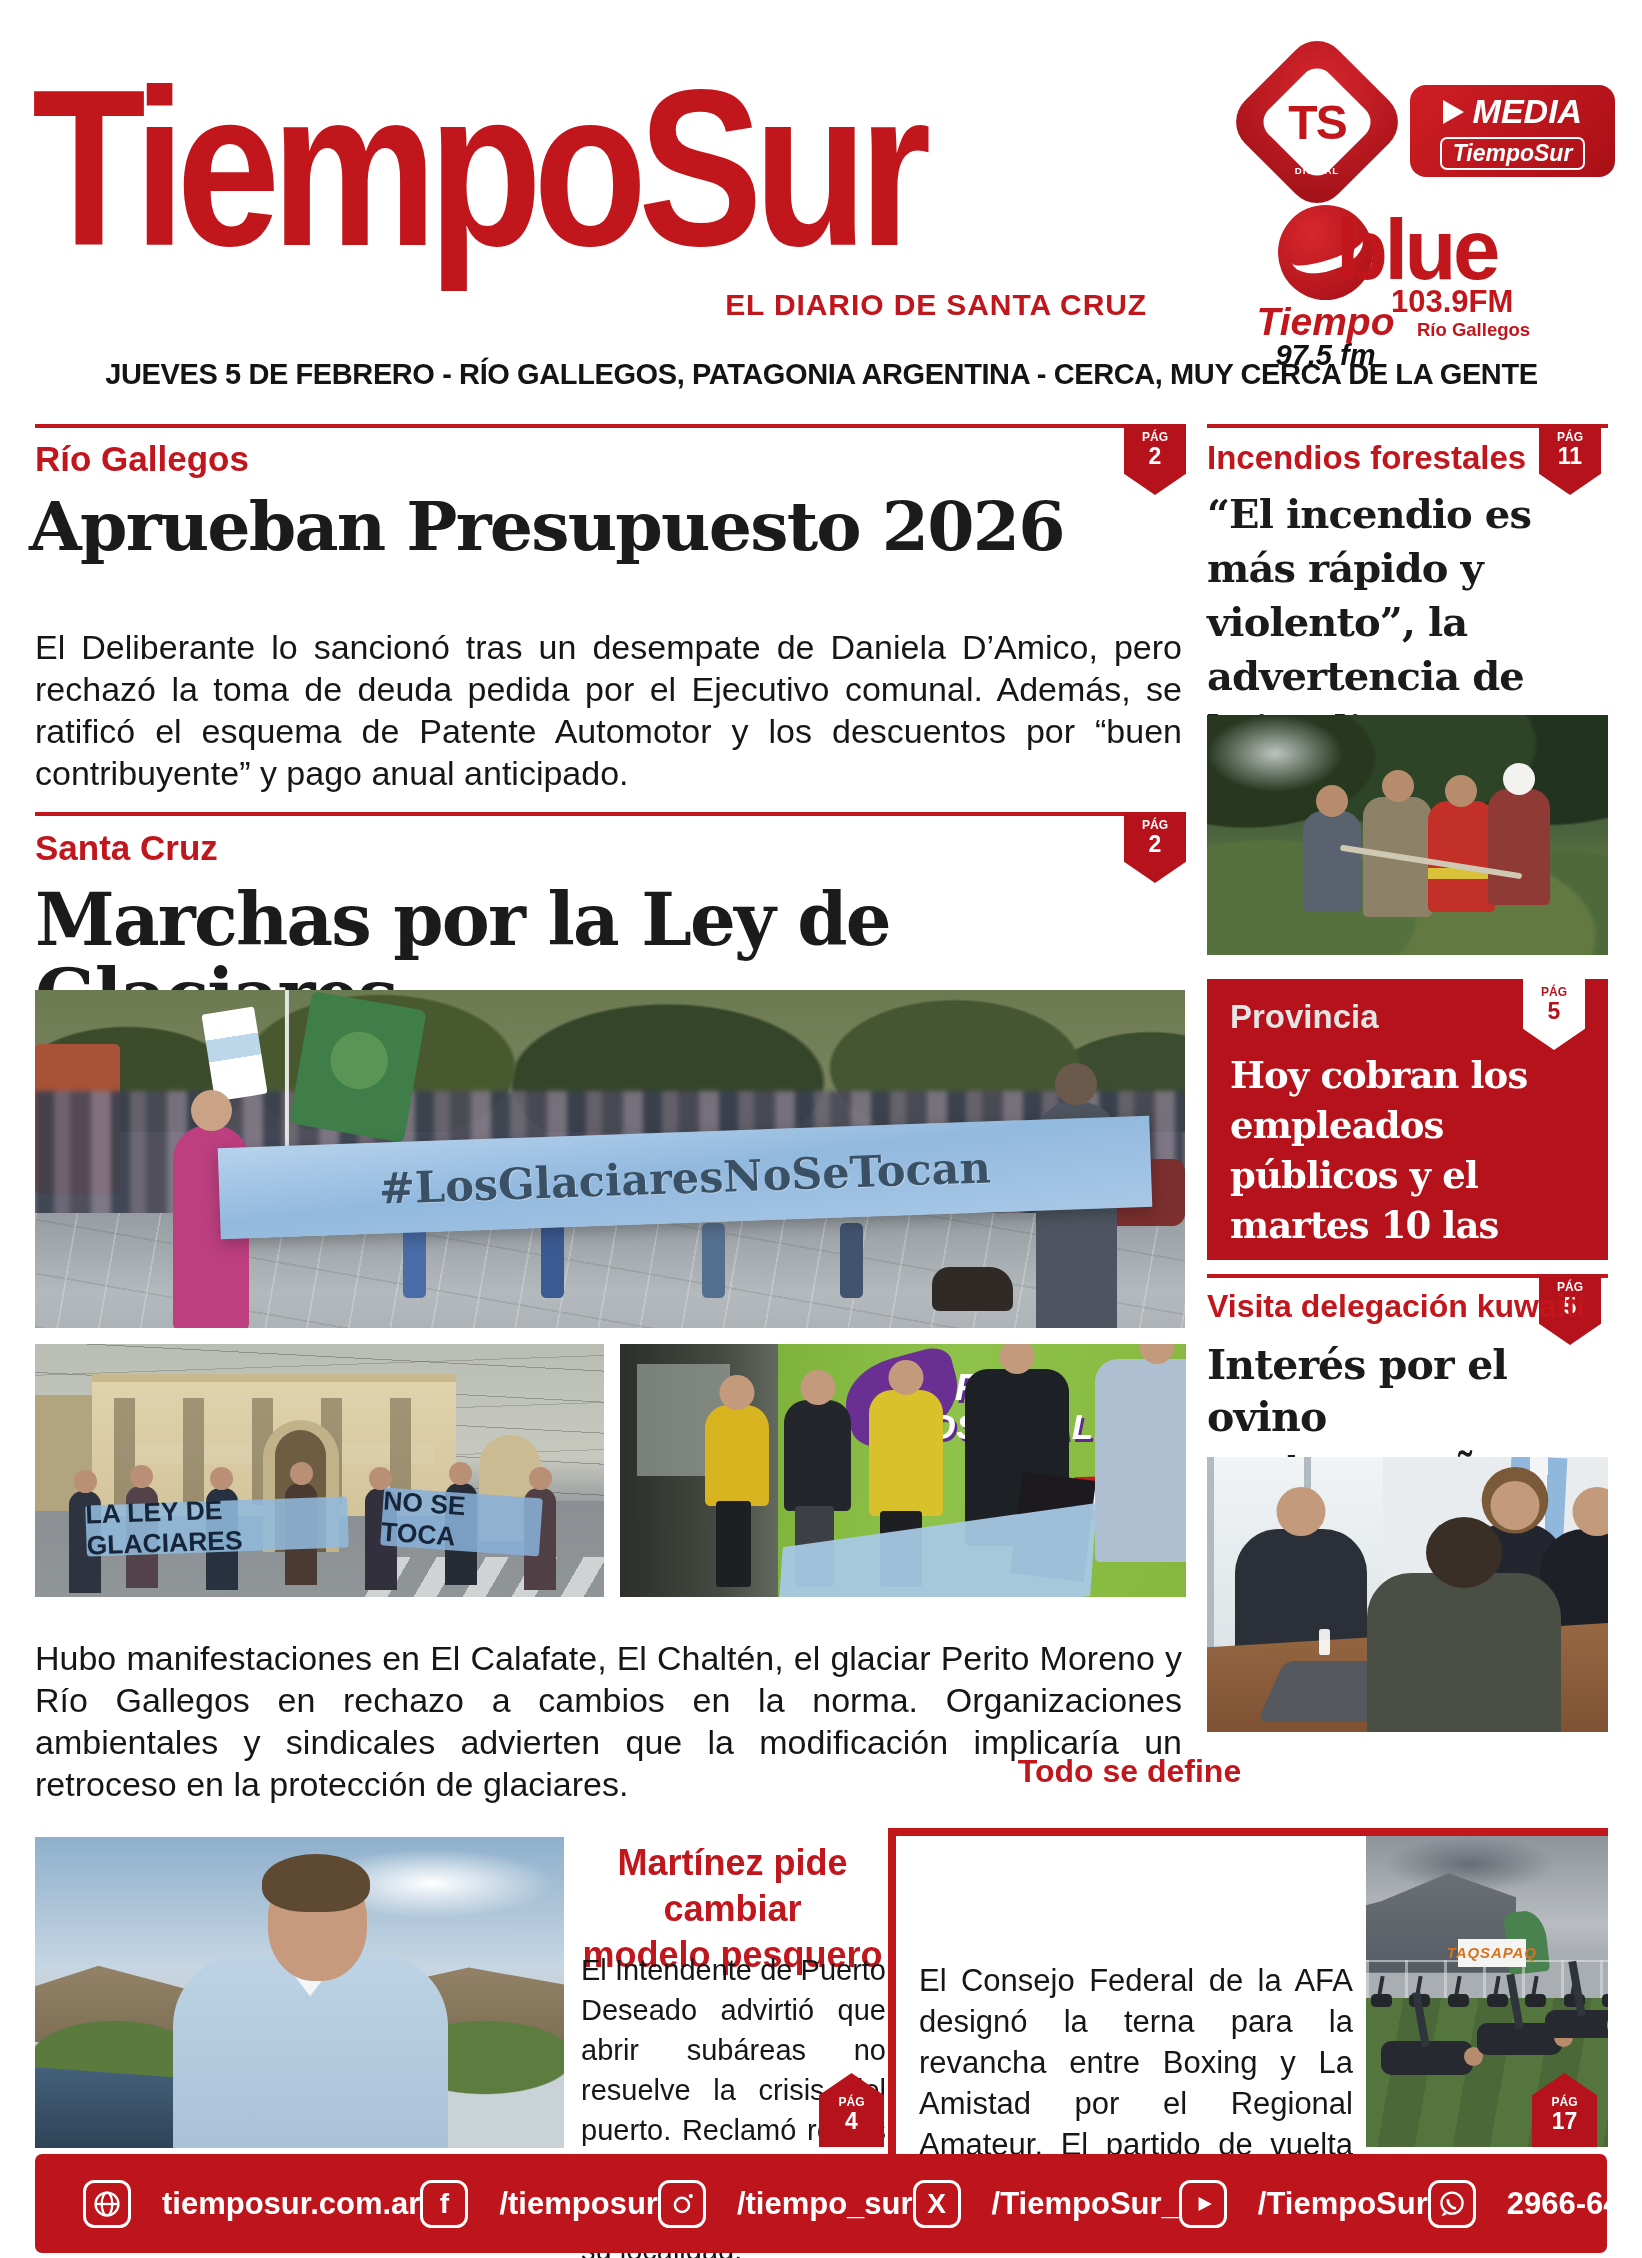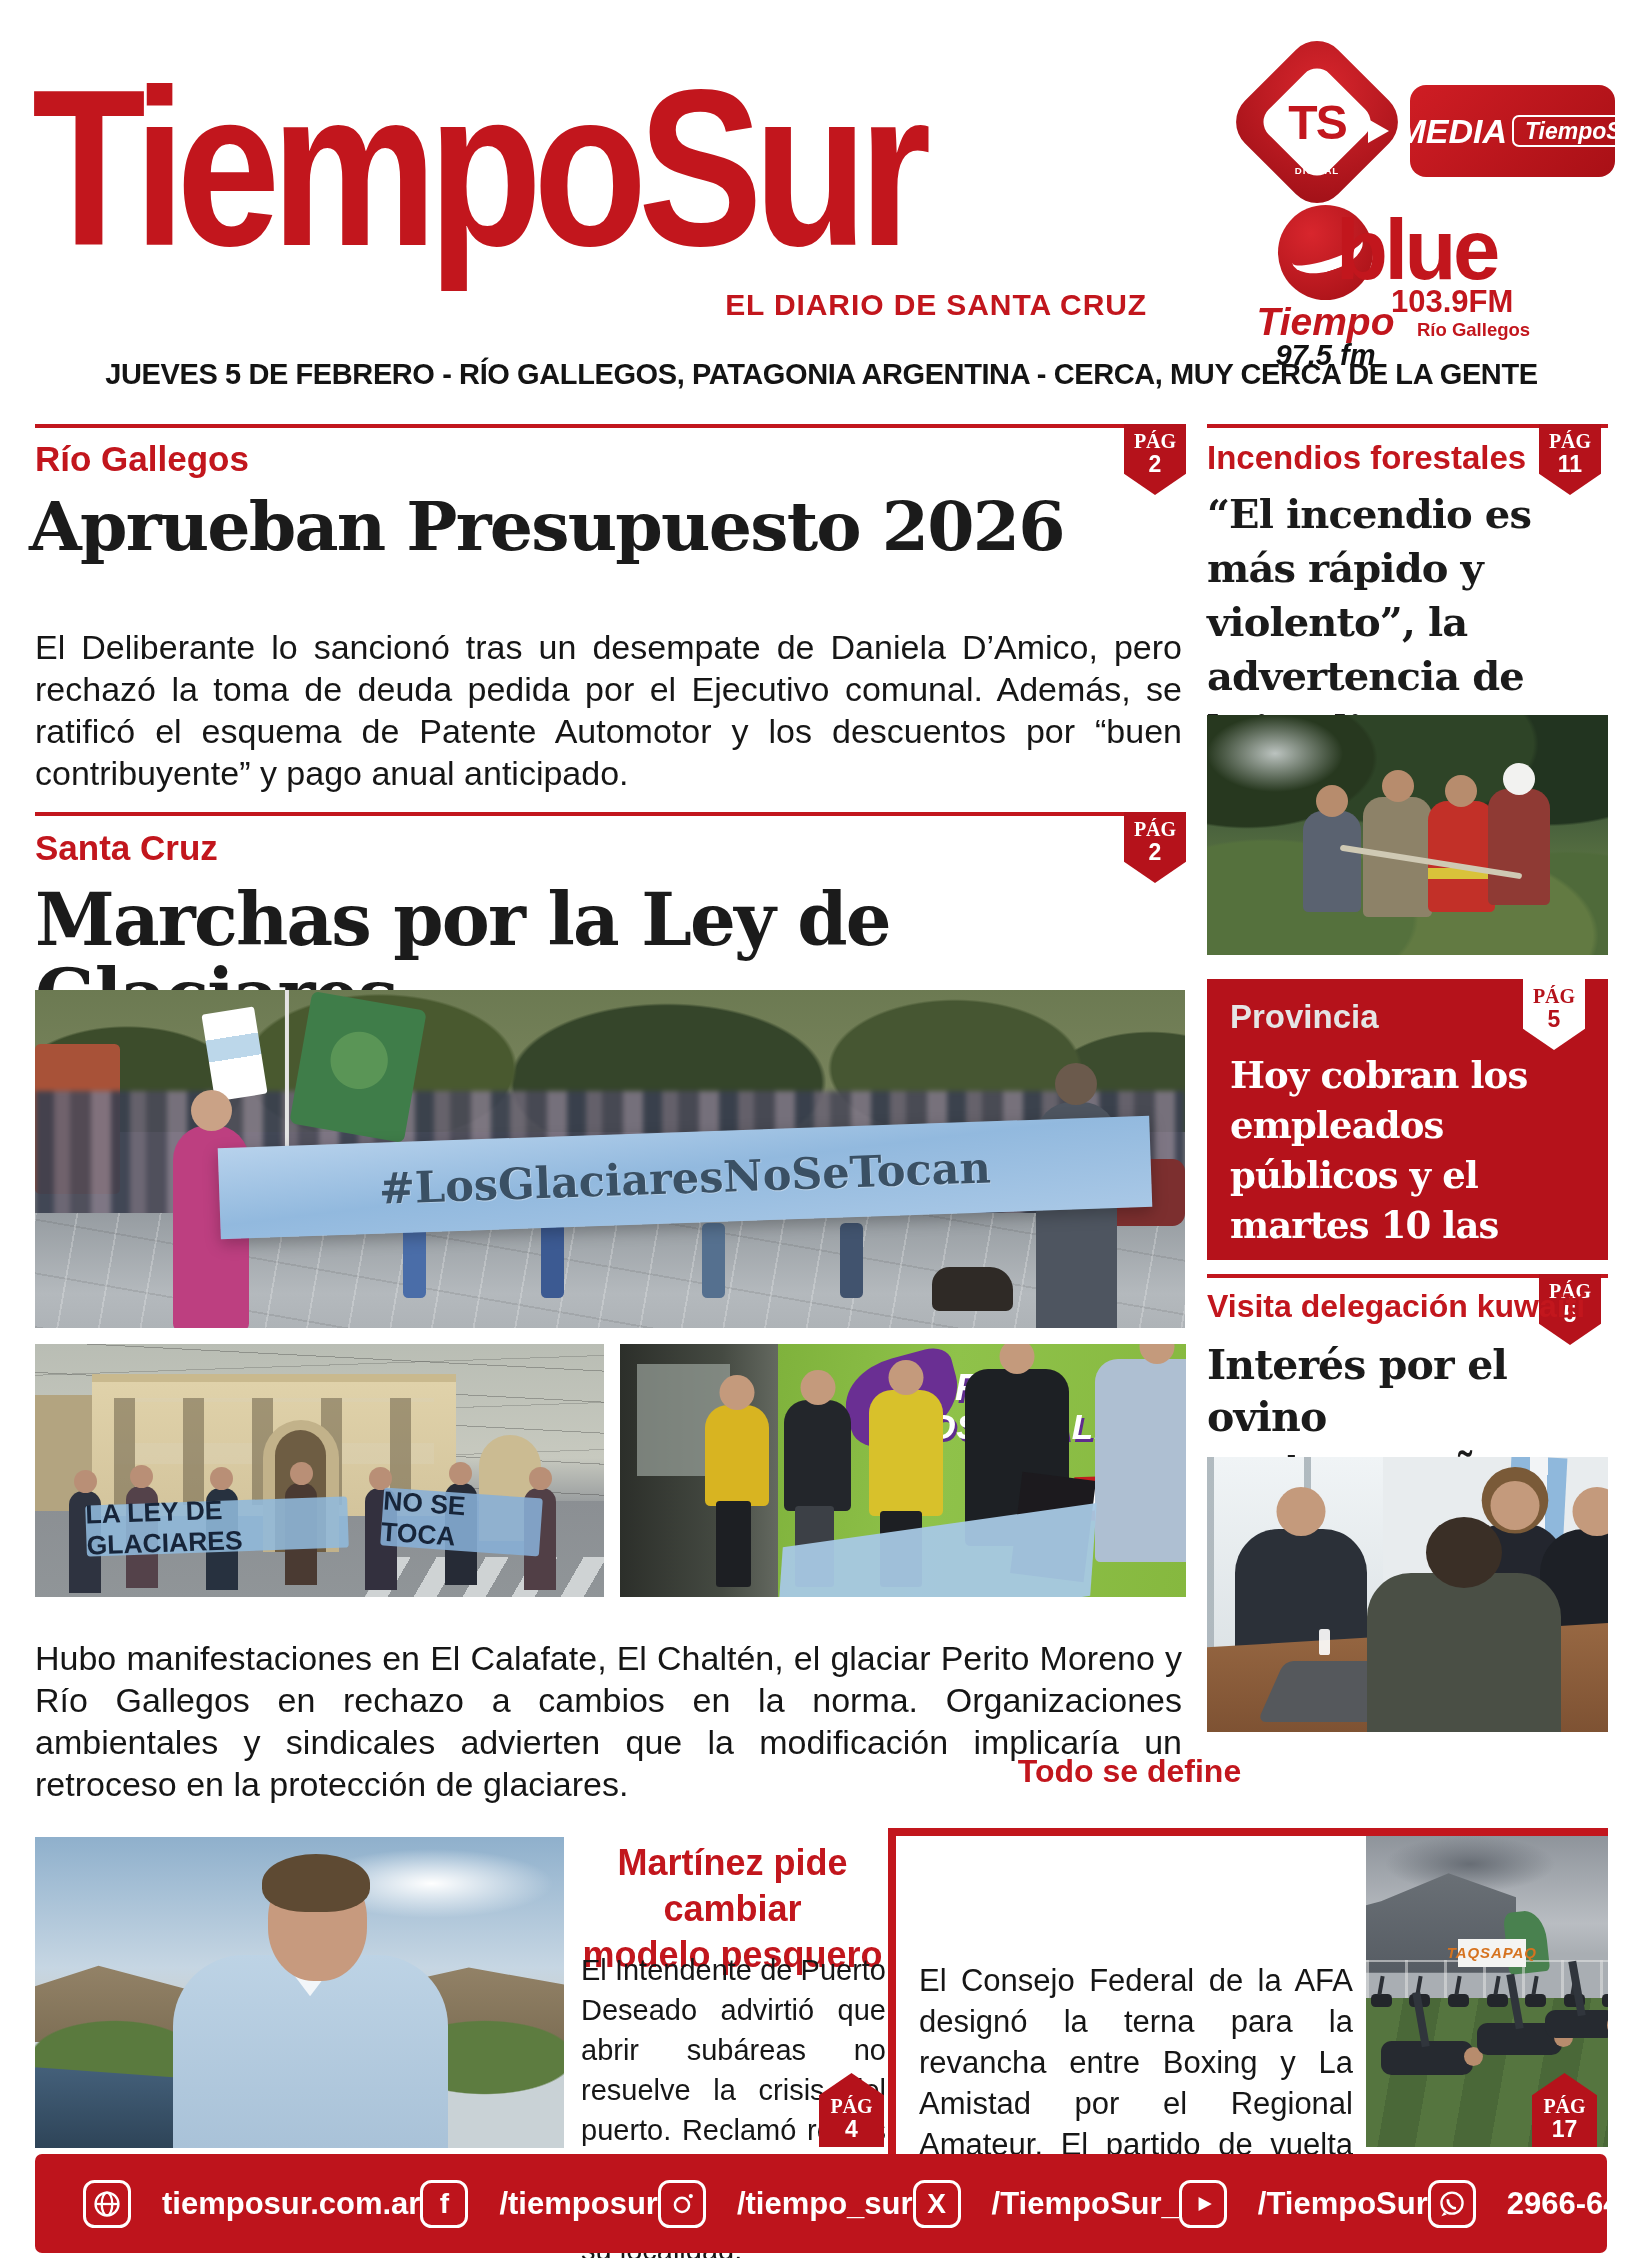--- a/index.html
+++ b/index.html
@@ -19,21 +19,21 @@
   
   #ts-logo{left:1251px;top:56px;width:132px;height:132px;}
   .diamond{position:absolute;inset:0;background:radial-gradient(circle at 35% 30%,#d8262d,#9d0f16);
     border-radius:30px;transform:rotate(45deg);}
   .diamond-in{position:absolute;inset:23px;background:#fff;border-radius:17.6px;transform:rotate(45deg);}
   .ts-letters{position:absolute;inset:0;display:flex;align-items:center;justify-content:center;
     font-weight:800;font-size:48px;color:var(--red);letter-spacing:-1.8px;}
   .ts-sub{position:absolute;left:0;right:0;bottom:12.4px;text-align:center;color:#fff;font-size:9.7px;font-weight:700;letter-spacing:0.9px;}
   
   #media-logo{left:1410px;top:85px;width:205px;height:92px;background:linear-gradient(135deg,#cf1d24,#a91016);
-    border-radius:16px;padding:8.8px 12.4px;display:flex;flex-direction:row;align-items:center;justify-content:center;gap:5.3px;}
+    border-radius:16px;padding:8.8px 12.4px;display:flex;flex-direction:column;align-items:center;justify-content:center;gap:5.3px;}
   .media-row{display:flex;align-items:center;gap:8.8px;color:#fff;font-weight:800;font-style:italic;font-size:34px;}
   .play-tri{width:0;height:0;border-left:21px solid #fff;border-top:12.4px solid transparent;border-bottom:12.4px solid transparent;}
   .media-pill{border:2.6px solid #fff;border-radius:7px;padding:0.9px 10.6px;color:#fff;font-weight:800;font-size:23px;font-style:italic;}
   
   #fm-logo{left:1255px;top:205px;width:141px;text-align:center;}
   .fm-circle{position:relative;width:95px;height:95px;margin:0 auto;border-radius:50%;
     background:radial-gradient(circle at 35% 30%,#d8262d,#a30f15);}
   .fm-swoosh{position:absolute;left:12.4px;top:26.5px;width:74px;height:39px;border-bottom:11.5px solid #fff;
     border-radius:50%;transform:rotate(-18deg);}
   .fm-name{font-size:39px;font-weight:800;font-style:italic;color:var(--red);line-height:1.0;margin-top:1.8px;}
@@ -46,21 +46,21 @@
 
   
   #dateline{position:absolute;left:0;top:358px;width:100%;text-align:center;
     font-size:29px;font-weight:800;color:#141414;letter-spacing:-0.4px;}
 
   
   .rule{position:absolute;height:4.4px;background:var(--red);}
   .badge{position:absolute;width:62px;height:71px;background:var(--badge);color:#fff;
     clip-path:polygon(0 0,100% 0,100% 70%,50% 100%,0 70%);
     display:flex;flex-direction:column;align-items:center;font-weight:800;}
-  .badge .bl1{font-size:20px;margin-top:7px;line-height:1;font-family:Liberation Serif, serif;}
+  .badge .bl1{font-size:12px;margin-top:7px;line-height:1;}
   .badge .bl2{font-size:23px;line-height:1.2;}
   .badge.white{background:#fff;color:var(--badge);}
   .badge.up{clip-path:polygon(50% 0,100% 30%,100% 100%,0 100%,0 30%);height:74px;width:65px;}
   .badge.up .bl1{margin-top:23px;}
 
   
   .kicker{position:absolute;color:var(--red);font-weight:800;}
   .hl{position:absolute;font-family:"DejaVu Serif",serif;font-weight:700;color:var(--ink);letter-spacing:-1.8px;}
   .bodytx{position:absolute;color:#161616;text-align:justify;}
 

